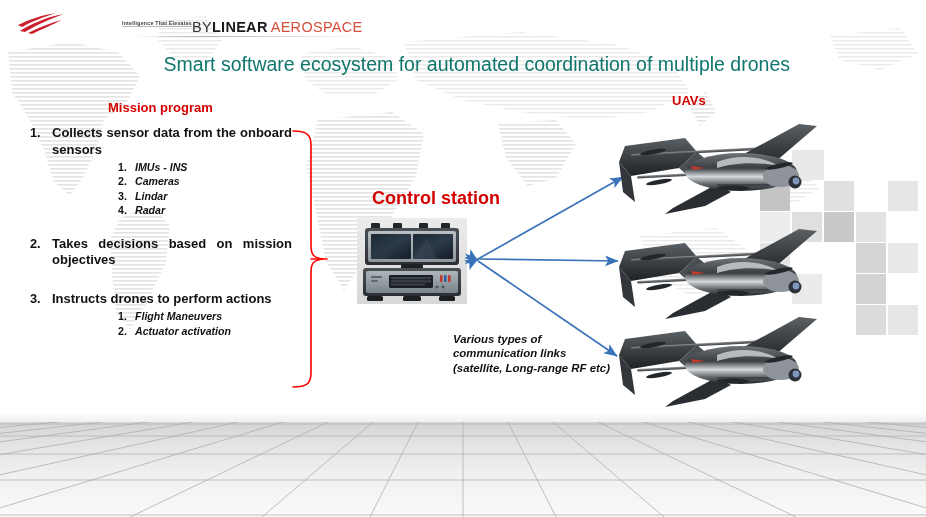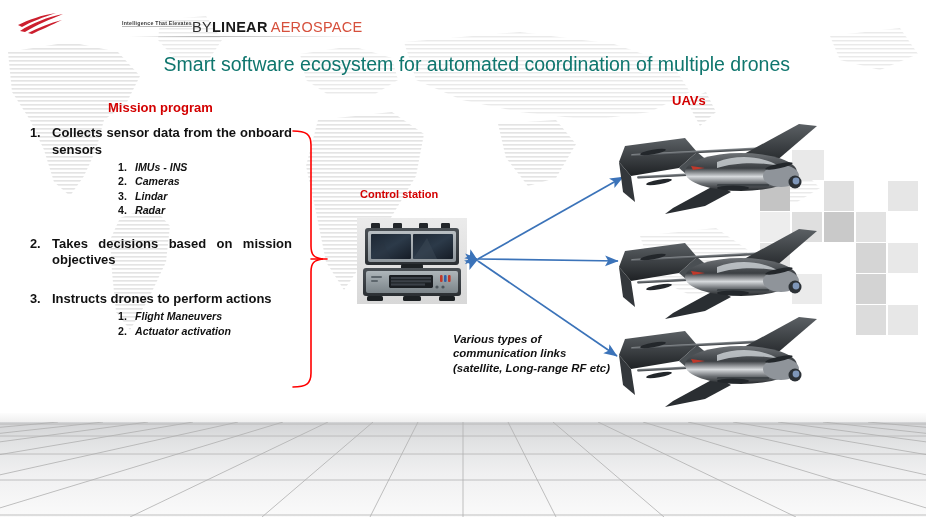--- a/index.html
+++ b/index.html
@@ -62,21 +62,21 @@
   .title{
     position:absolute;left:150px;top:52px;width:640px;
     text-align:right;color:#0f766e;font-size:19.5px;line-height:25px;
     font-weight:400;
   }
 
   
   .sec-head{position:absolute;color:#d30000;font-weight:700;}
   #mission-head{left:108px;top:100px;font-size:13px;}
   #uav-head{left:672px;top:93px;font-size:13px;}
-  #control-head{left:360px;top:188px;font-size:11px;}
+  #control-head{left:372px;top:188px;font-size:18px;}
 
   
   .mission-list{position:absolute;left:30px;top:125px;width:262px;color:#111;}
   .m-item{display:flex;margin-bottom:2px;}
   .m-num{width:22px;flex:0 0 22px;font-weight:700;font-size:12.8px;line-height:16.5px;}
   .m-txt{
     flex:1;font-weight:700;font-size:13px;line-height:16.5px;
     text-align:justify;text-justify:inter-word;
   }
   .sub-list{margin:1px 0 0 88px;}

